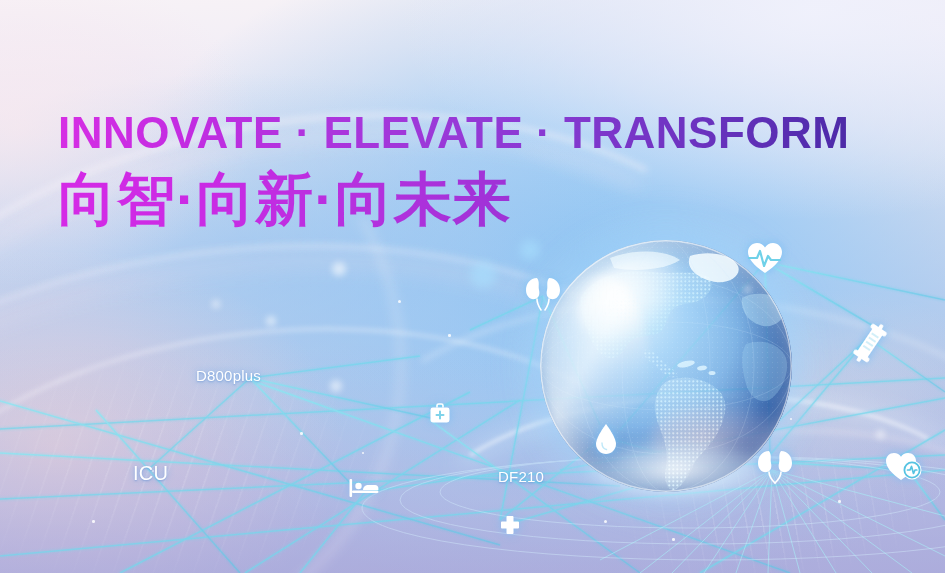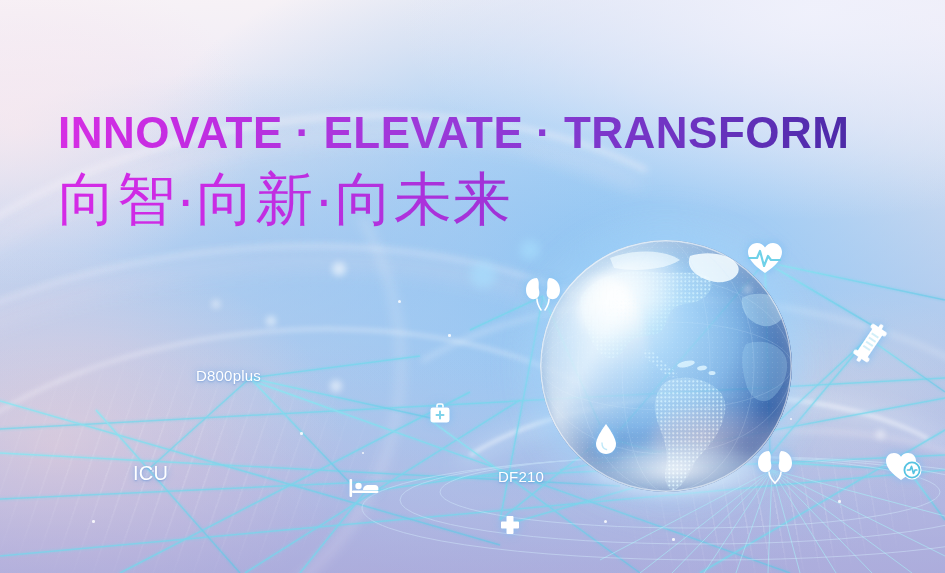--- a/index.html
+++ b/index.html
@@ -352,21 +352,21 @@
       #45268f 100%);
     -webkit-background-clip: text;
     background-clip: text;
     -webkit-text-fill-color: transparent;
     color: transparent;
     white-space: nowrap;
   }
   .line-cn {
     margin-top: 14px;
     font-size: 58px;
-    font-weight: normal;
+    font-weight: bold;
     letter-spacing: 1px;
     line-height: 1.05;
     background: linear-gradient(92deg,
       #d52ae6 0%,
       #c92be4 18%,
       #b231dd 38%,
       #9633d4 58%,
       #7a2fc6 76%,
       #6129b4 92%,
       #5726a6 100%);

